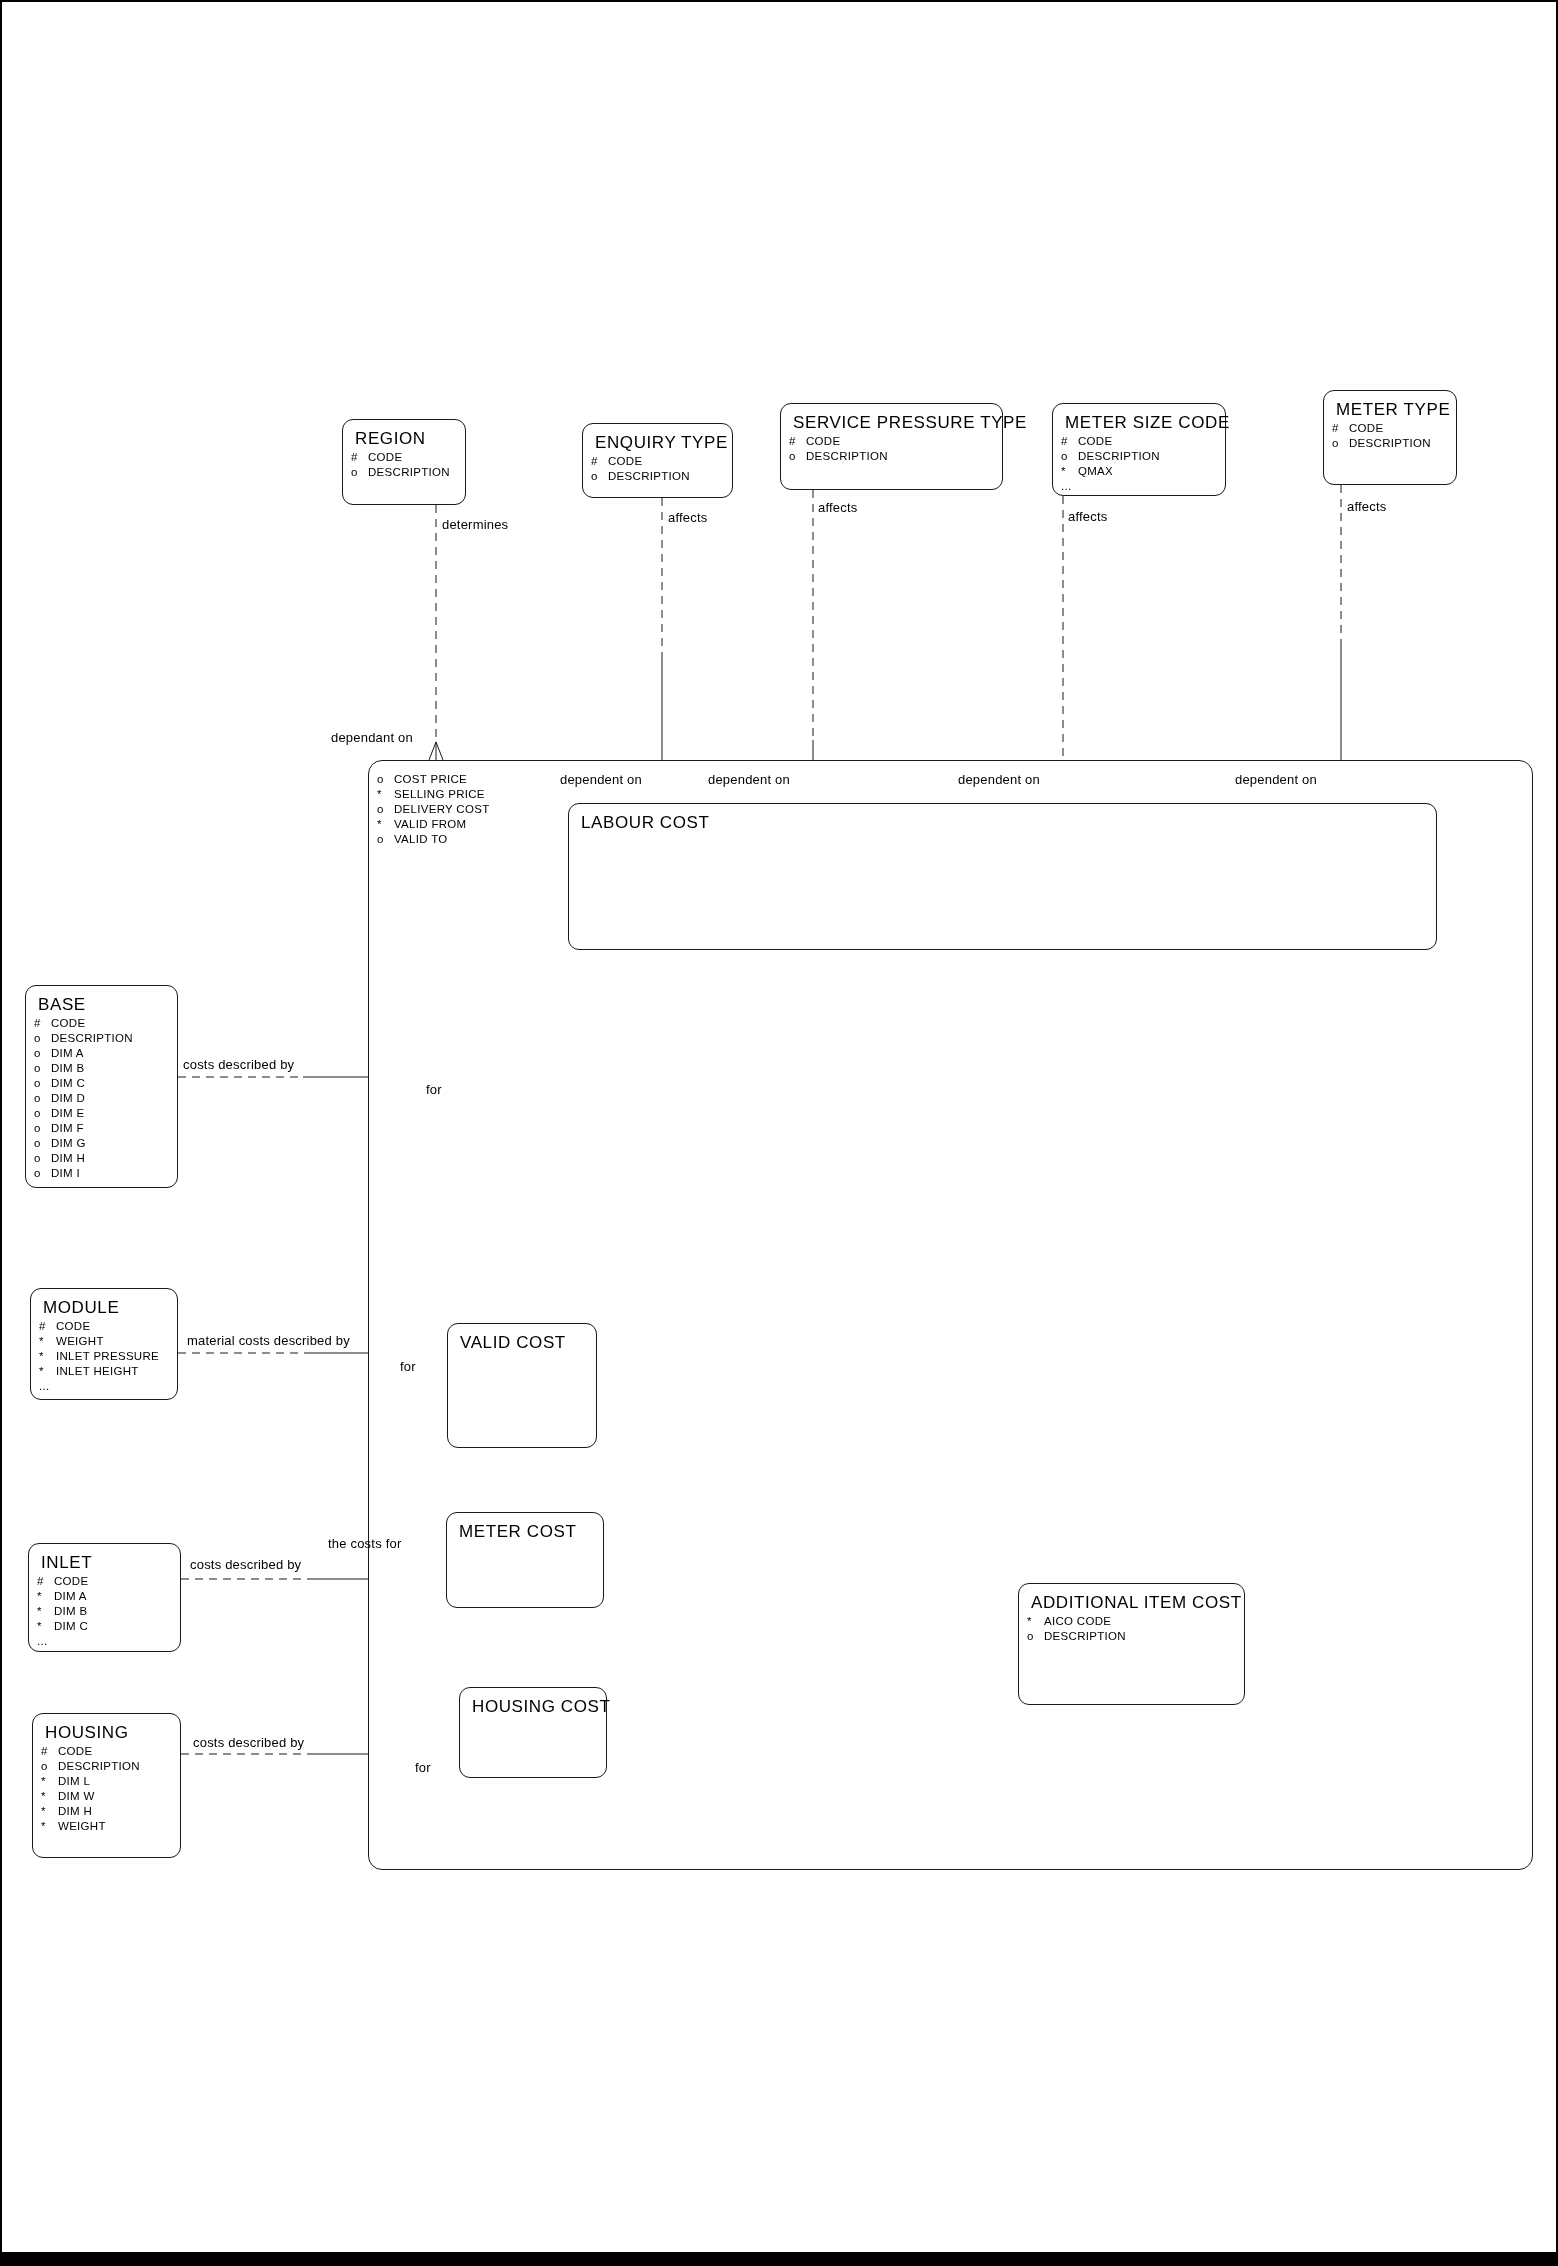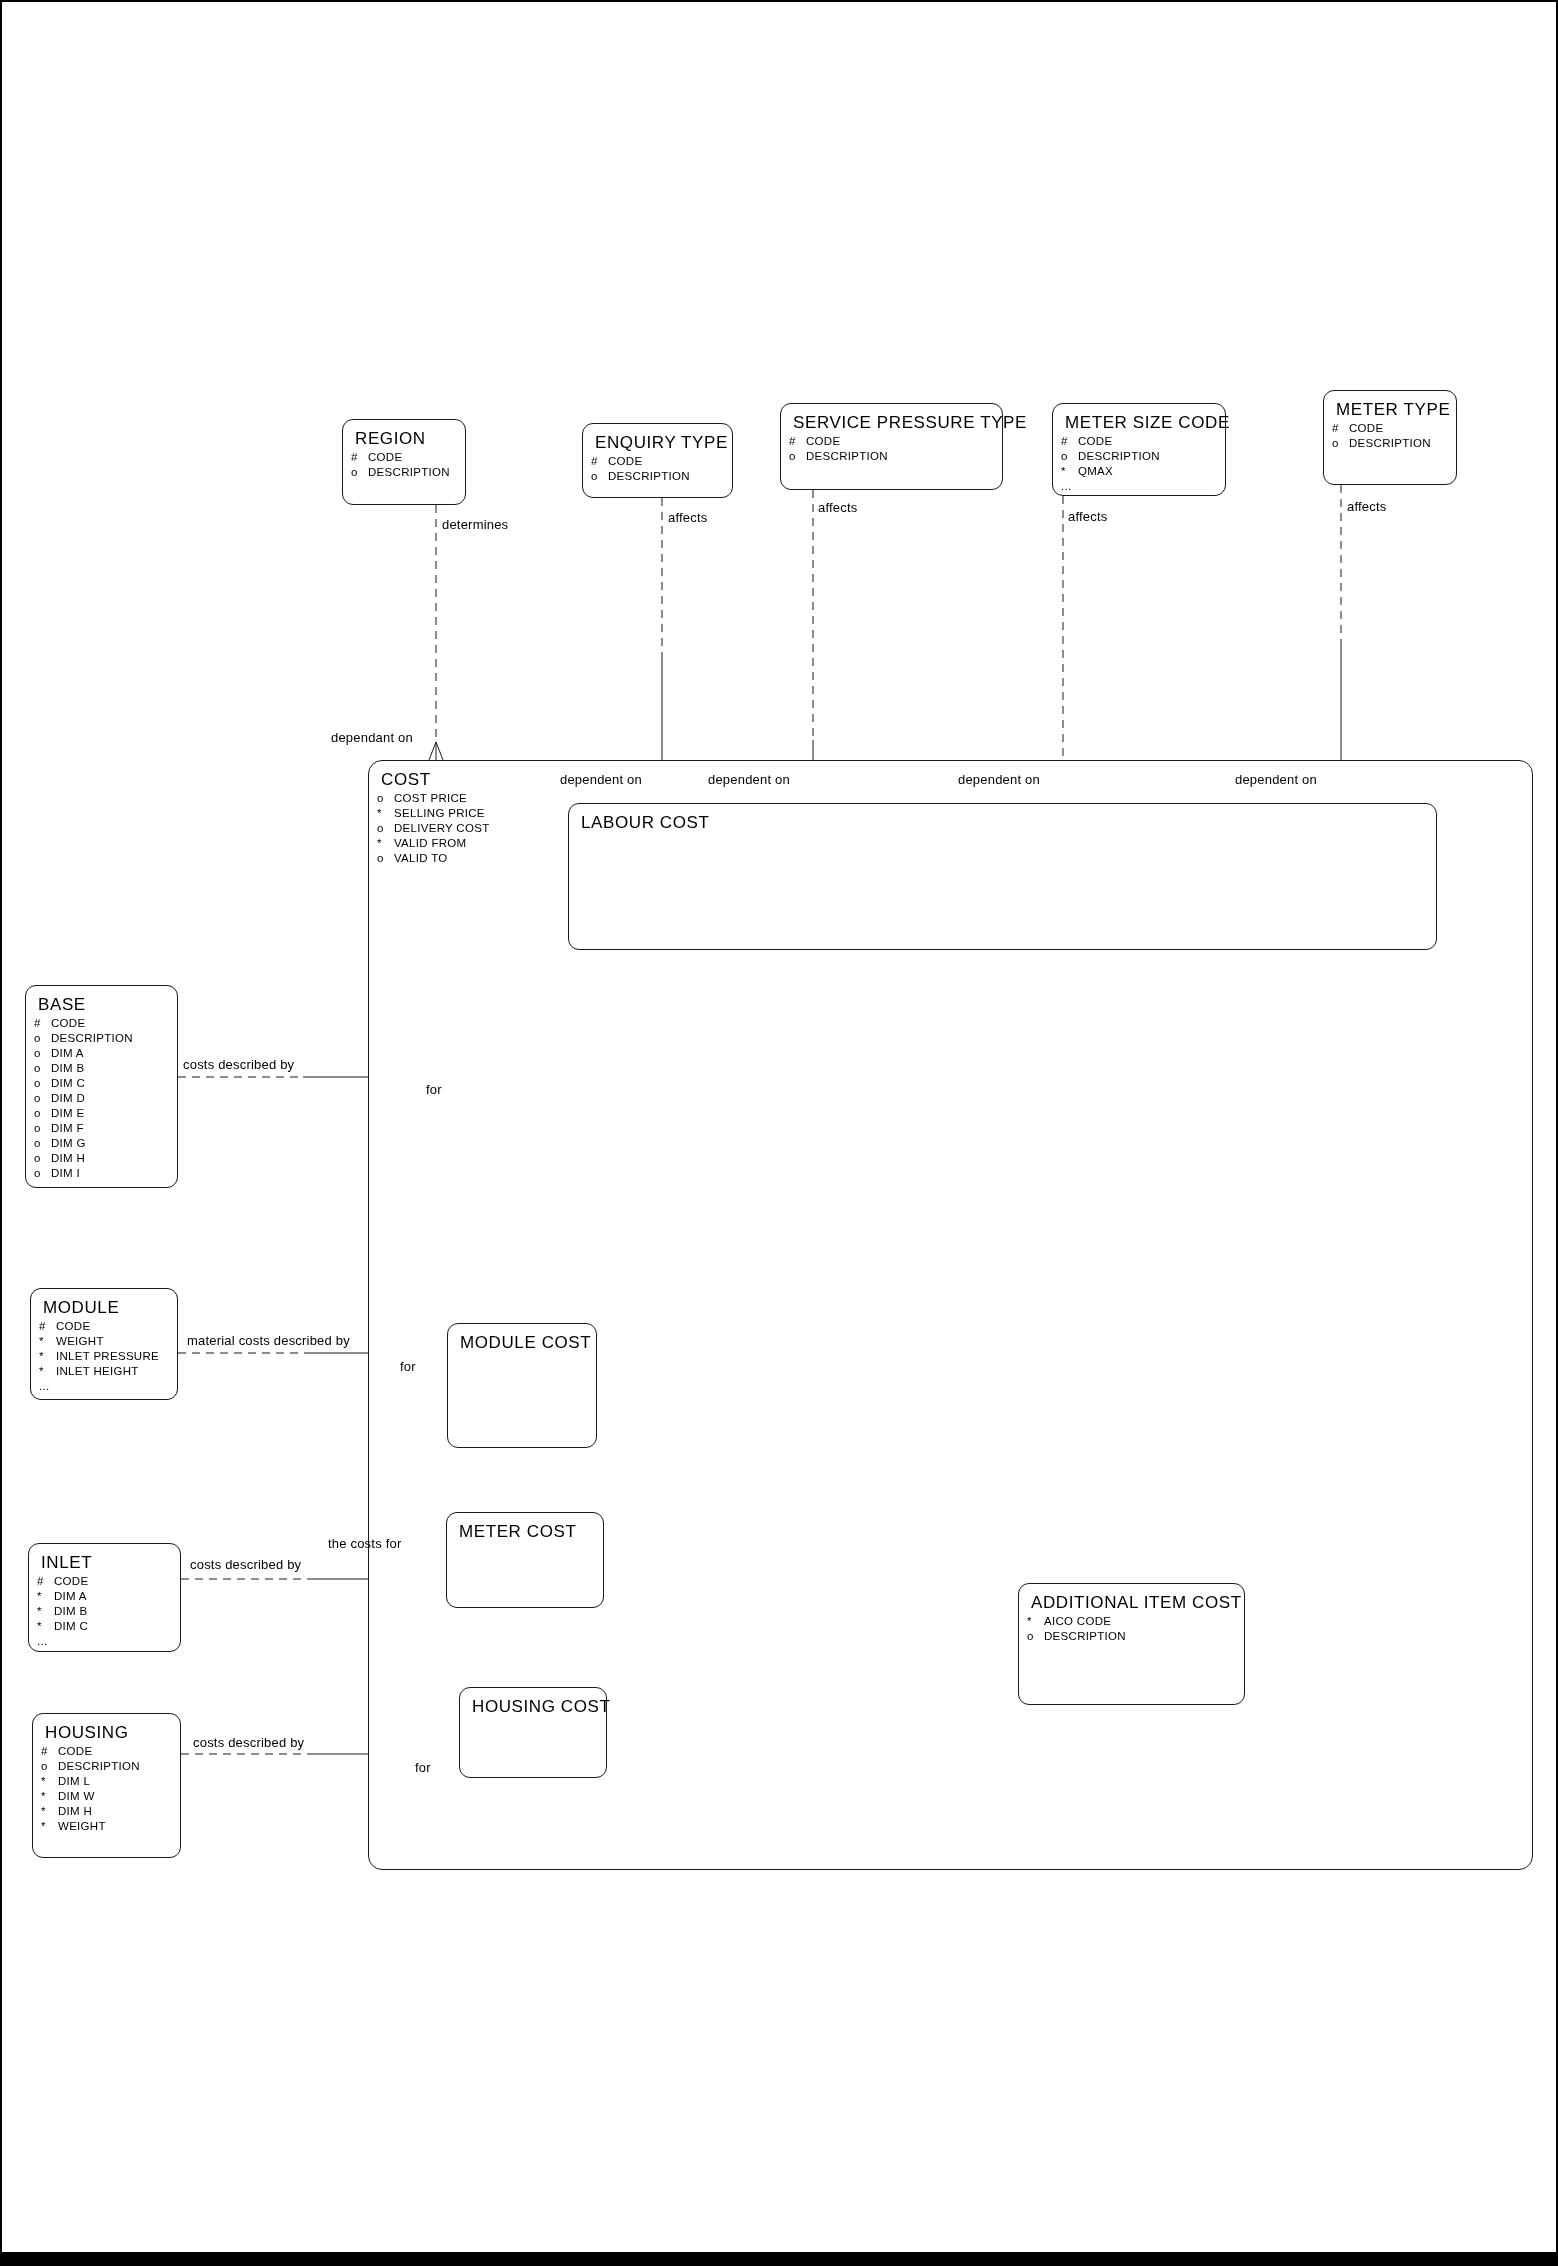--- a/index.html
+++ b/index.html
@@ -78,21 +78,20 @@
     </g>
 
     <g>
       <path class="dash" d="M181 1754 H307"></path>
       <path d="M307 1754 H441"></path>
       <path d="M441 1754 L459 1747 M441 1754 H459 M441 1754 L459 1761"></path>
     </g>
   </svg>
 
   <div class="entity big" style="left:368px;top:760px;width:1165px;height:1110px;">
-    <div class="etitle">COST</div>
     <div class="attrs">
 
     <div class="attr">
           <span class="m">o</span>
           <span>COST PRICE</span>
         </div>
         <div class="attr">
           <span class="m">*</span>
           <span>SELLING PRICE</span>
         </div>
@@ -193,21 +192,21 @@
         </div>
       </div>
   </div>
 
   <div class="entity" style="left:568px;top:803px;width:869px;height:147px;">
     <div class="etitle">LABOUR COST</div>
   </div>
 
 
   <div class="entity" style="left:447px;top:1323px;width:150px;height:125px;">
-    <div class="etitle">MODULE COST</div>
+    <div class="etitle">VALID COST</div>
   </div>
 
   <div class="entity" style="left:446px;top:1512px;width:158px;height:96px;">
     <div class="etitle">METER COST</div>
   </div>
 
   <div class="entity" style="left:459px;top:1687px;width:148px;height:91px;">
     <div class="etitle">HOUSING COST</div>
   </div>
 

